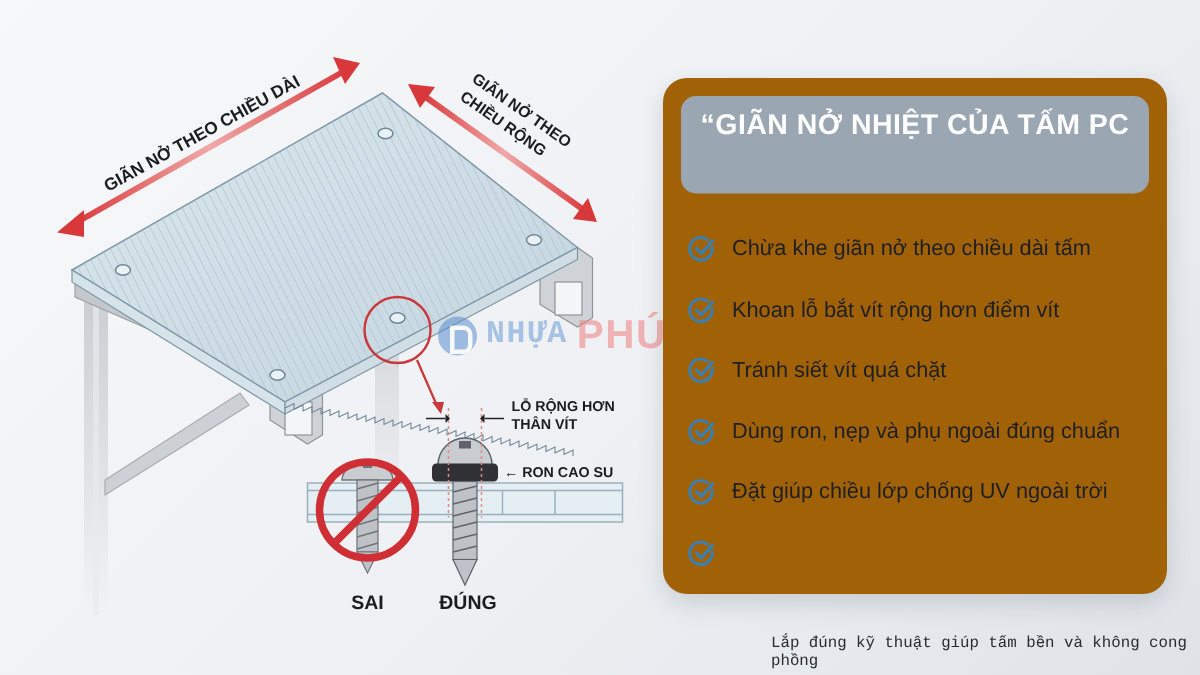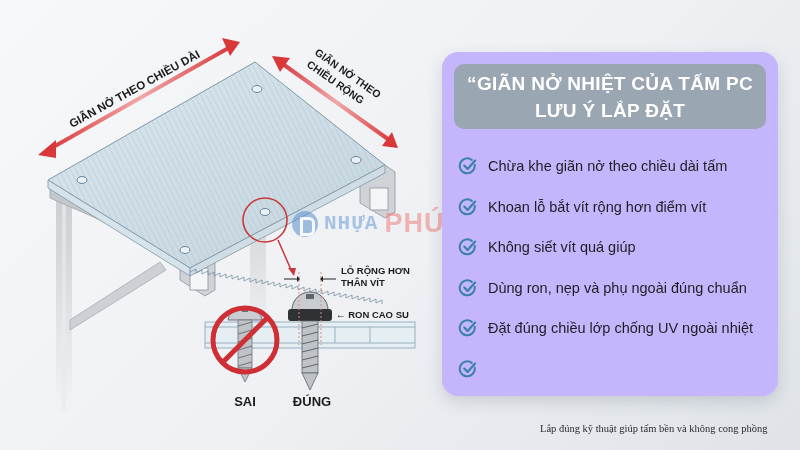--- a/index.html
+++ b/index.html
@@ -24,40 +24,40 @@
   .wm-logo::after {
     content: ""; position: absolute; left: 8px; top: 6px; width: 9px; height: 13px;
     border: 3px solid #fff; border-radius: 0 6px 6px 0; border-left-width: 3px;
   }
   .wm-text1 { font-family: Liberation Mono, monospace; font-weight: 700; font-size: 21px; color: #6a9bd6; letter-spacing: 1px; }
   .wm-text2 { font-family: "Liberation Sans", sans-serif; font-weight: 700; font-size: 27px; color: #f08080; letter-spacing: 1px; }
   .wm-reg { font-size: 9px; color: #f08080; align-self: flex-start; margin-top: 2px; }
 
   .card {
     position: absolute; left: 442px; top: 52px; width: 336px; height: 344px;
-    background: #c4b5fd; border-radius: 16px;
+    background: #a16207; border-radius: 16px;
     box-shadow: 0 6px 16px rgba(60,70,90,0.18);
   }
   .card-header {
     position: absolute; left: 12px; top: 12px; width: 312px; height: 65px;
     background: #9aa6b1; border-radius: 10px;
     color: #fff; text-align: center;
     font-family: "Liberation Sans", sans-serif; font-weight: 700;
     font-size: 19px; line-height: 27px; padding-top: 6px; letter-spacing: 0.3px;
   }
   .checklist { position: absolute; left: 16px; top: 94px; width: 310px; list-style: none; }
   .checklist li {
     display: flex; align-items: center; height: 40.5px;
   }
   .check-icon { width: 20px; height: 20px; margin-right: 10px; flex: none; }
   .item-text { font-family: "Liberation Sans", sans-serif; font-size: 14.5px; color: #1e1f22; white-space: nowrap; }
 
   .footer-note {
-    position: absolute; left: 540px; top: 423px;
-    font-family: Liberation Serif, serif; font-size: 10.5px; color: #2a2b2e;
+    position: absolute; left: 514px; top: 423px;
+    font-family: Liberation Mono, monospace; font-size: 10.5px; color: #2a2b2e;
   }
 
   .lbl { font-family: "Liberation Sans", sans-serif; font-weight: 700; fill: #1c1c1e; }
 </style>
 </head>
 <body>
 
 <div class="canvas">
 
   <svg class="illus" viewBox="0 0 440 450">
@@ -175,21 +175,20 @@
   <div class="watermark">
     <div class="wm-logo"></div>
     <span class="wm-text1">NHỰA</span>
     <span class="wm-text2">PHÚ AN</span>
     <span class="wm-reg">®</span>
   </div>
 
   <div class="card">
     <div class="card-header">
       <div>“GIÃN NỞ NHIỆT CỦA TẤM PC</div>
-      <div>LƯU Ý LẮP ĐẶT</div>
     </div>
     <ul class="checklist">
       <li>
         <svg class="check-icon" viewBox="0 0 24 24">
             <path d="M20 10.5 A9 9 0 1 1 16.5 4.6" fill="none" stroke="#3a7fb0" stroke-width="2.4" stroke-linecap="round"></path>
             <path d="M7.5 11.5 l4 4 l9 -10" fill="none" stroke="#3a7fb0" stroke-width="2.6" stroke-linecap="round" stroke-linejoin="round"></path>
           </svg>
         <span class="item-text">Chừa khe giãn nở theo chiều dài tấm</span>
       </li>
       <li>
@@ -197,35 +196,35 @@
             <path d="M20 10.5 A9 9 0 1 1 16.5 4.6" fill="none" stroke="#3a7fb0" stroke-width="2.4" stroke-linecap="round"></path>
             <path d="M7.5 11.5 l4 4 l9 -10" fill="none" stroke="#3a7fb0" stroke-width="2.6" stroke-linecap="round" stroke-linejoin="round"></path>
           </svg>
         <span class="item-text">Khoan lỗ bắt vít rộng hơn điểm vít</span>
       </li>
       <li>
         <svg class="check-icon" viewBox="0 0 24 24">
             <path d="M20 10.5 A9 9 0 1 1 16.5 4.6" fill="none" stroke="#3a7fb0" stroke-width="2.4" stroke-linecap="round"></path>
             <path d="M7.5 11.5 l4 4 l9 -10" fill="none" stroke="#3a7fb0" stroke-width="2.6" stroke-linecap="round" stroke-linejoin="round"></path>
           </svg>
-        <span class="item-text">Không siết vít quá giúp</span>
+        <span class="item-text">Tránh siết vít quá chặt</span>
       </li>
       <li>
         <svg class="check-icon" viewBox="0 0 24 24">
             <path d="M20 10.5 A9 9 0 1 1 16.5 4.6" fill="none" stroke="#3a7fb0" stroke-width="2.4" stroke-linecap="round"></path>
             <path d="M7.5 11.5 l4 4 l9 -10" fill="none" stroke="#3a7fb0" stroke-width="2.6" stroke-linecap="round" stroke-linejoin="round"></path>
           </svg>
         <span class="item-text">Dùng ron, nẹp và phụ ngoài đúng chuẩn</span>
       </li>
       <li>
         <svg class="check-icon" viewBox="0 0 24 24">
             <path d="M20 10.5 A9 9 0 1 1 16.5 4.6" fill="none" stroke="#3a7fb0" stroke-width="2.4" stroke-linecap="round"></path>
             <path d="M7.5 11.5 l4 4 l9 -10" fill="none" stroke="#3a7fb0" stroke-width="2.6" stroke-linecap="round" stroke-linejoin="round"></path>
           </svg>
-        <span class="item-text">Đặt đúng chiều lớp chống UV ngoài nhiệt</span>
+        <span class="item-text">Đặt giúp chiều lớp chống UV ngoài trời</span>
       </li>
       <li>
         <svg class="check-icon" viewBox="0 0 24 24">
             <path d="M20 10.5 A9 9 0 1 1 16.5 4.6" fill="none" stroke="#3a7fb0" stroke-width="2.4" stroke-linecap="round"></path>
             <path d="M7.5 11.5 l4 4 l9 -10" fill="none" stroke="#3a7fb0" stroke-width="2.6" stroke-linecap="round" stroke-linejoin="round"></path>
           </svg>
       </li>
     </ul>
   </div>
 

